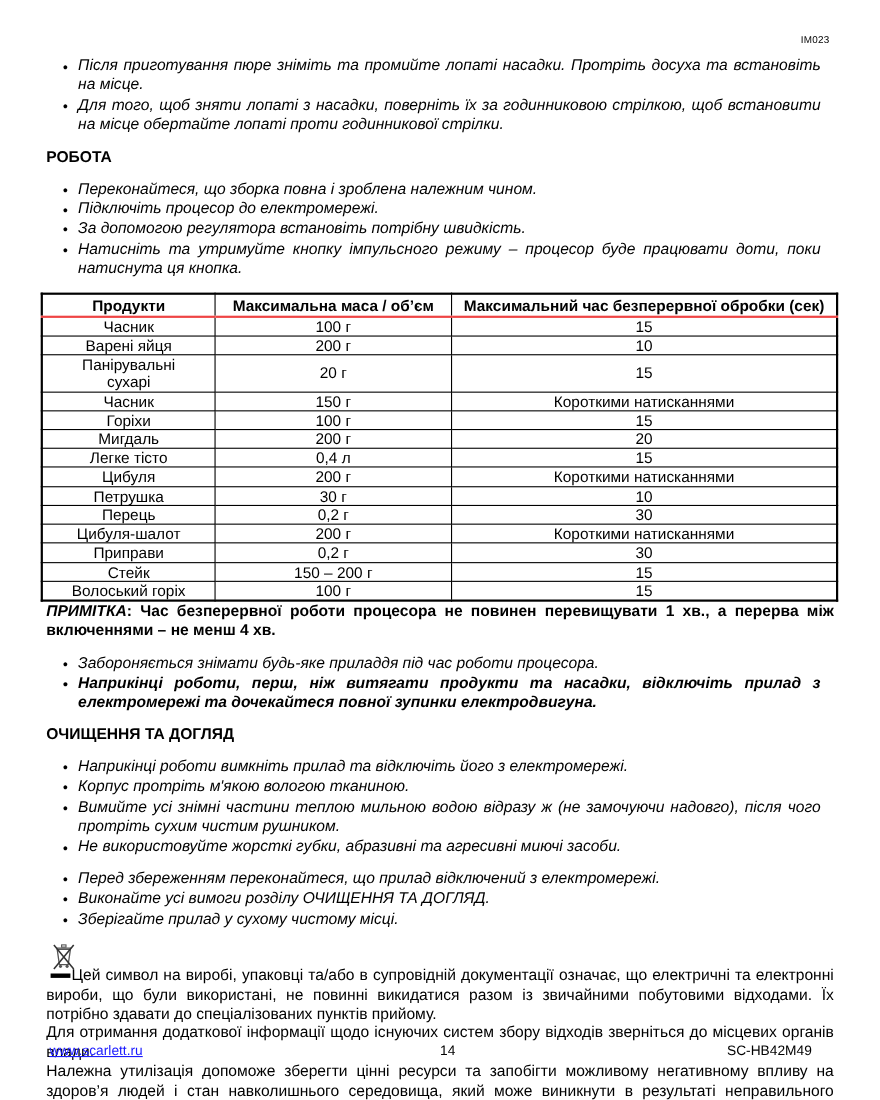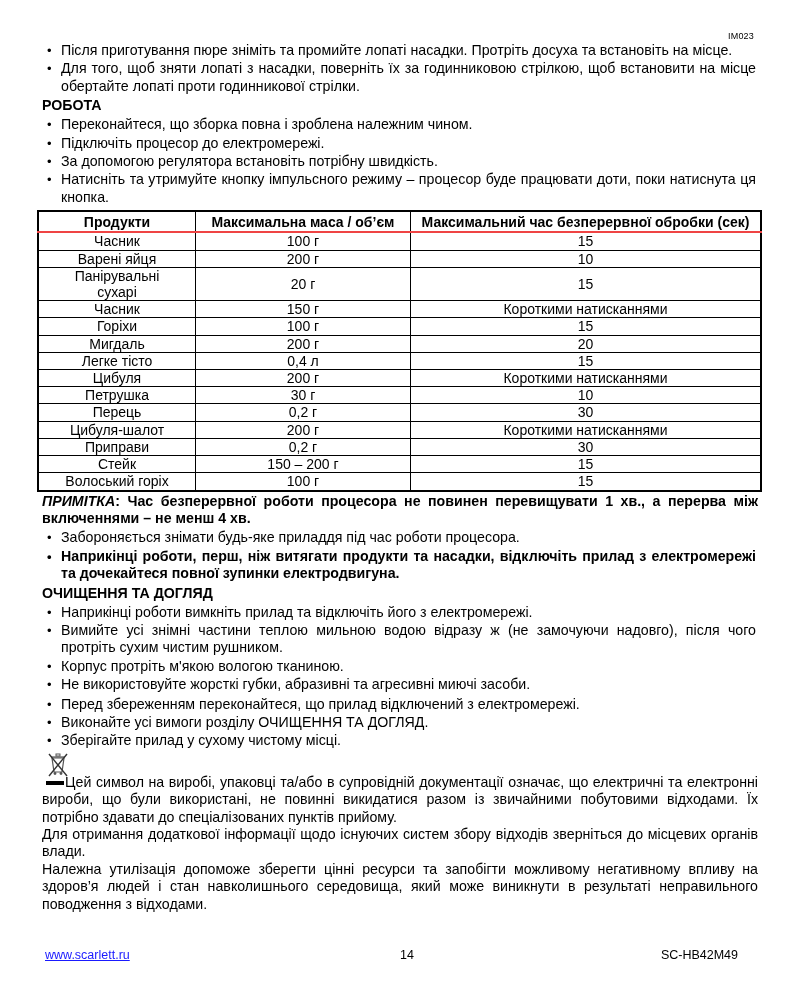--- a/index.html
+++ b/index.html
@@ -8,21 +8,21 @@
     font-family: "Liberation Sans", sans-serif; color: #000;
   }
   .doc-code {
     position: absolute; top: 31px; right: 46px;
     font-size: 9px; letter-spacing: 0.2px;
   }
   .content {
     position: absolute; left: 42px; top: 40px; width: 716px;
     font-size: 14.2px; line-height: 17.4px;
   }
-  ul.bl { list-style: none; margin: 2px; padding: 0; }
+  ul.bl { list-style: none; margin: 12px; padding: 0; font-style: italic; }
   ul.bl li { position: relative; padding-left: 17px; text-align: justify; margin: 0 0 1px 0; }
   ul.bl li::before {
     content: "\2022"; position: absolute; left: 3px; top: 0; font-size: 13px;
   }
   .sec-title { font-weight: bold; font-size: 14.2px; margin: 0; line-height: 17px; }
   .bold { font-weight: bold; }
 
   table.t {
     border-collapse: collapse; width: 725px; margin: 4px 0 0 -5px;
     font-size: 14px; line-height: 16.2px;
@@ -156,22 +156,22 @@
   <div class="note"><span class="lab">ПРИМІТКА</span><span>: Час безперервної роботи процесора не повинен перевищувати 1 хв., а перерва між включеннями – не менш 4 хв.</span></div>
 
   <ul class="bl">
     <li>Забороняється знімати будь-яке приладдя під час роботи процесора.</li>
     <li class="bold">Наприкінці роботи, перш, ніж витягати продукти та насадки, відключіть прилад з електромережі та дочекайтеся повної зупинки електродвигуна.</li>
   </ul>
 
   <div class="sec-title">ОЧИЩЕННЯ ТА ДОГЛЯД</div>
   <ul class="bl">
     <li>Наприкінці роботи вимкніть прилад та відключіть його з електромережі.</li>
+    <li>Корпус протріть м'якою вологою тканиною.</li>
     <li>Вимийте усі знімні частини теплою мильною водою відразу ж (не замочуючи надовго), після чого протріть сухим чистим рушником.</li>
-    <li>Корпус протріть м'якою вологою тканиною.</li>
     <li>Не використовуйте жорсткі губки, абразивні та агресивні миючі засоби.</li>
   </ul>
 
   <ul class="bl">
     <li>Перед збереженням переконайтеся, що прилад відключений з електромережі.</li>
     <li>Виконайте усі вимоги розділу ОЧИЩЕННЯ ТА ДОГЛЯД.</li>
     <li>Зберігайте прилад у сухому чистому місці.</li>
   </ul>
 
   <div class="weee">

